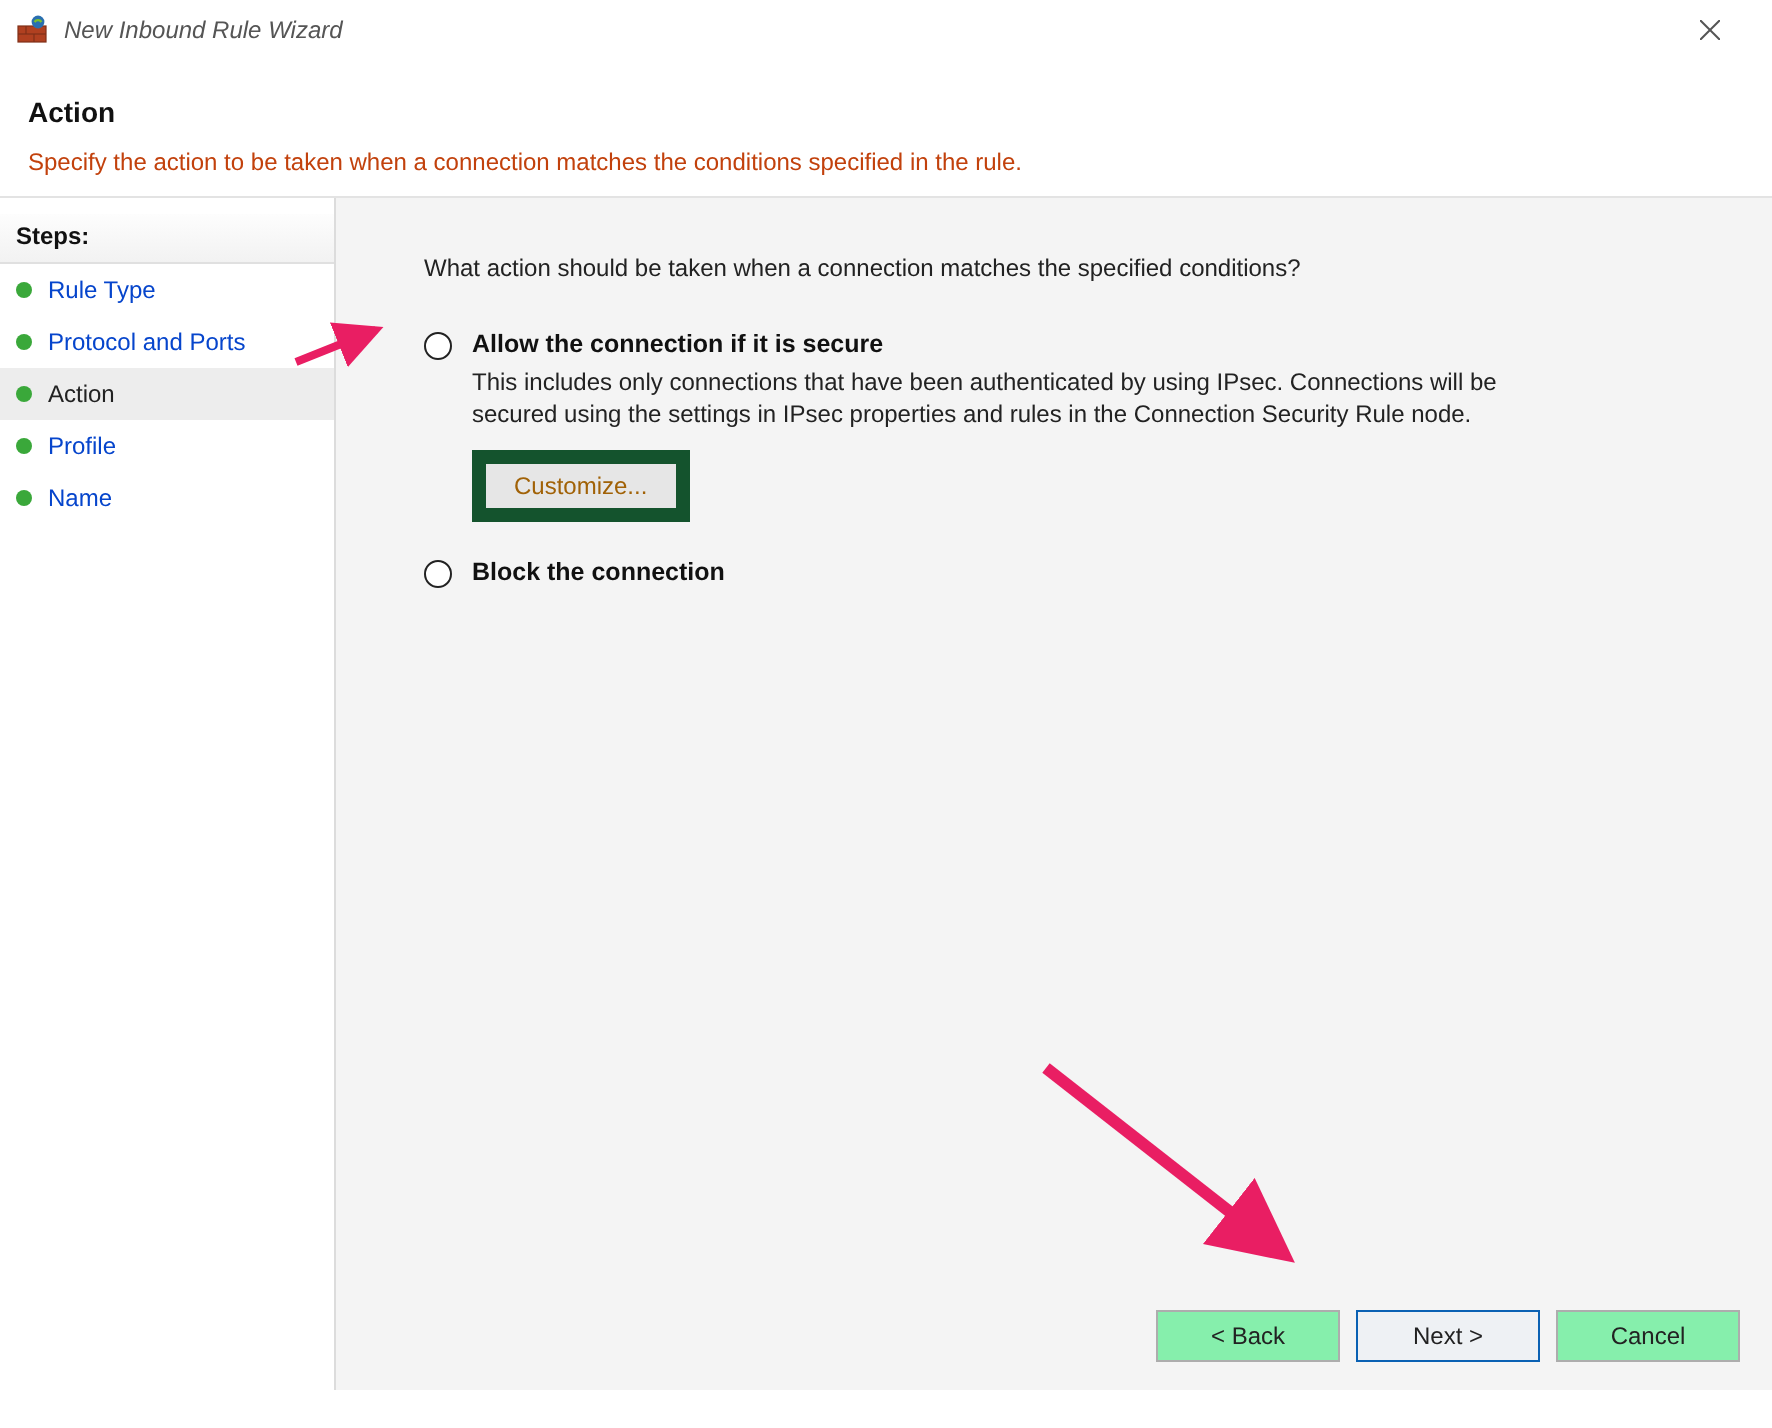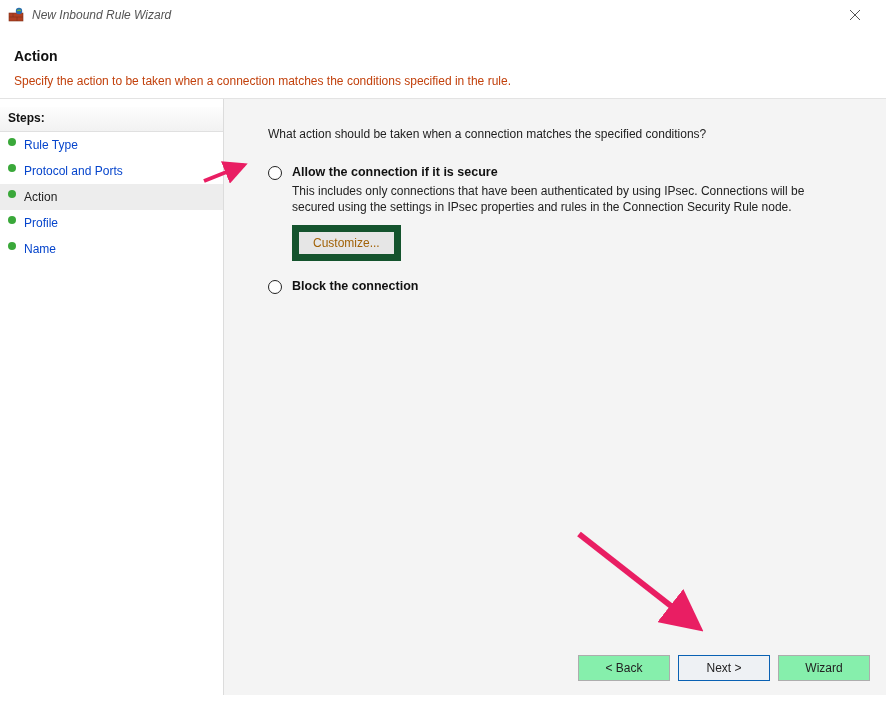--- a/index.html
+++ b/index.html
@@ -48,35 +48,35 @@
   .header p {
     margin: 0;
     font-size: 12px;
     color: #c2410c;
   }
   .body {
     display: flex;
     height: calc(714px - 30px - 88px);
   }
   .sidebar {
-    width: 224px;
+    width: 168px;
     background: #fff;
     border-right: 1px solid #dcdcdc;
     padding: 8px 0;
   }
   .sidebar-header {
     font-weight: 700;
     padding: 4px 8px 6px 8px;
     border-bottom: 1px solid #e0e0e0;
     background: linear-gradient(#fdfdfd,#f2f2f2);
     color: #111;
   }
   .step-item {
     display: flex;
-    align-items: flex-start;
+    align-items: center;
     padding: 6px 8px;
     font-size: 12px;
     cursor: pointer;
   }
   .step-item .bullet {
     width: 8px; height: 8px;
     border-radius: 50%;
     background: #3aa83a;
     margin-right: 8px;
     flex: 0 0 auto;
@@ -237,21 +237,21 @@
           <span class="radio"></span>
           <div class="opt-body">
             <div class="opt-title">Block the connection</div>
           </div>
         </div>
       </div>
 
     <div class="footer">
       <button class="wizbtn">&lt; Back</button>
       <button class="wizbtn primary">Next &gt;</button>
-      <button class="wizbtn">Wizard</button>
+      <button class="wizbtn">Cancel</button>
     </div>
 
     <svg class="arrow" style="left:-22px; top:58px;" width="50" height="30">
       <defs>
         <marker id="ah1" markerWidth="6" markerHeight="6" refX="5" refY="3" orient="auto">
           <path d="M0,0 L6,3 L0,6 Z" fill="#e91e63"></path>
         </marker>
       </defs>
       <line x1="2" y1="24" x2="42" y2="8" stroke="#e91e63" stroke-width="4" marker-end="url(#ah1)"></line>
     </svg>

